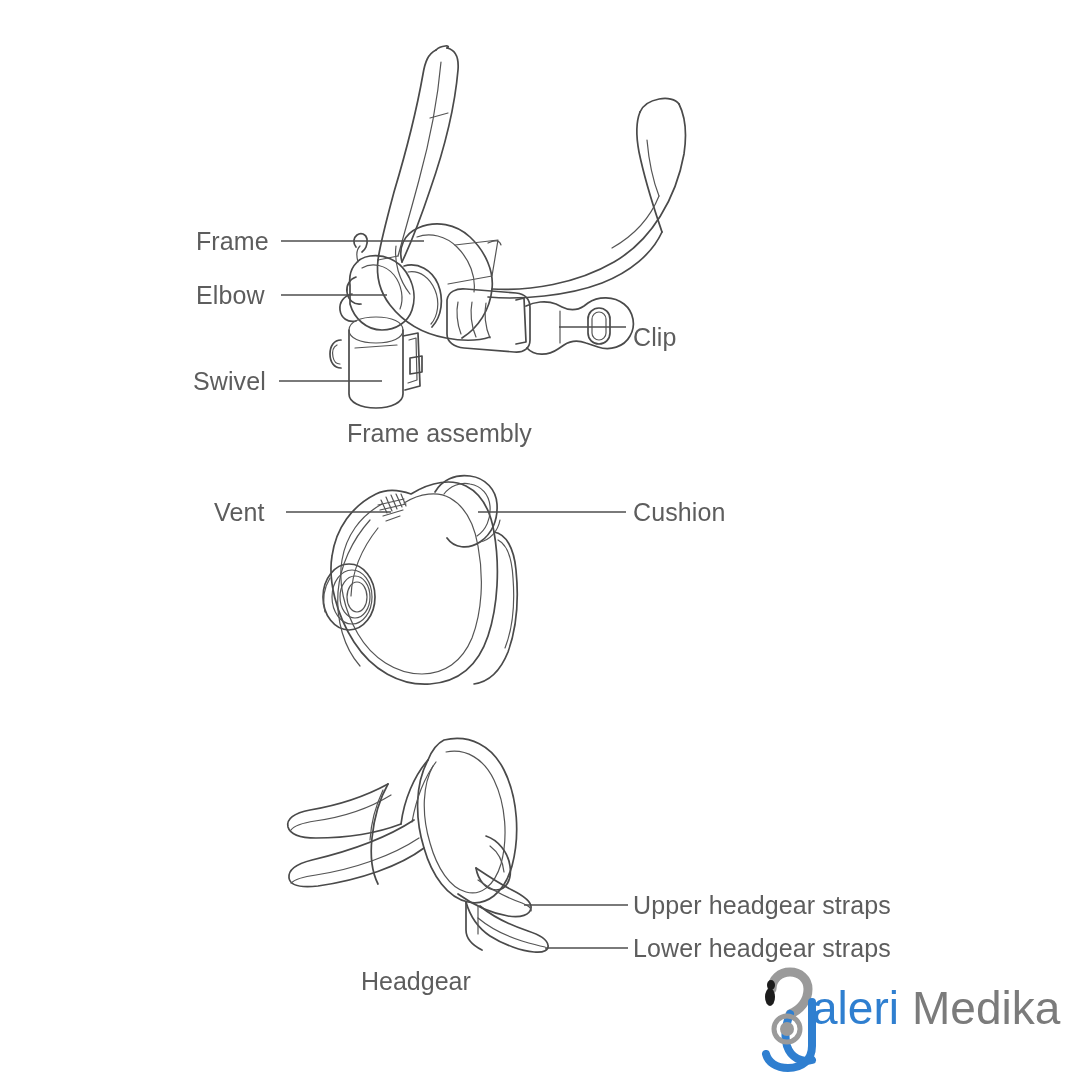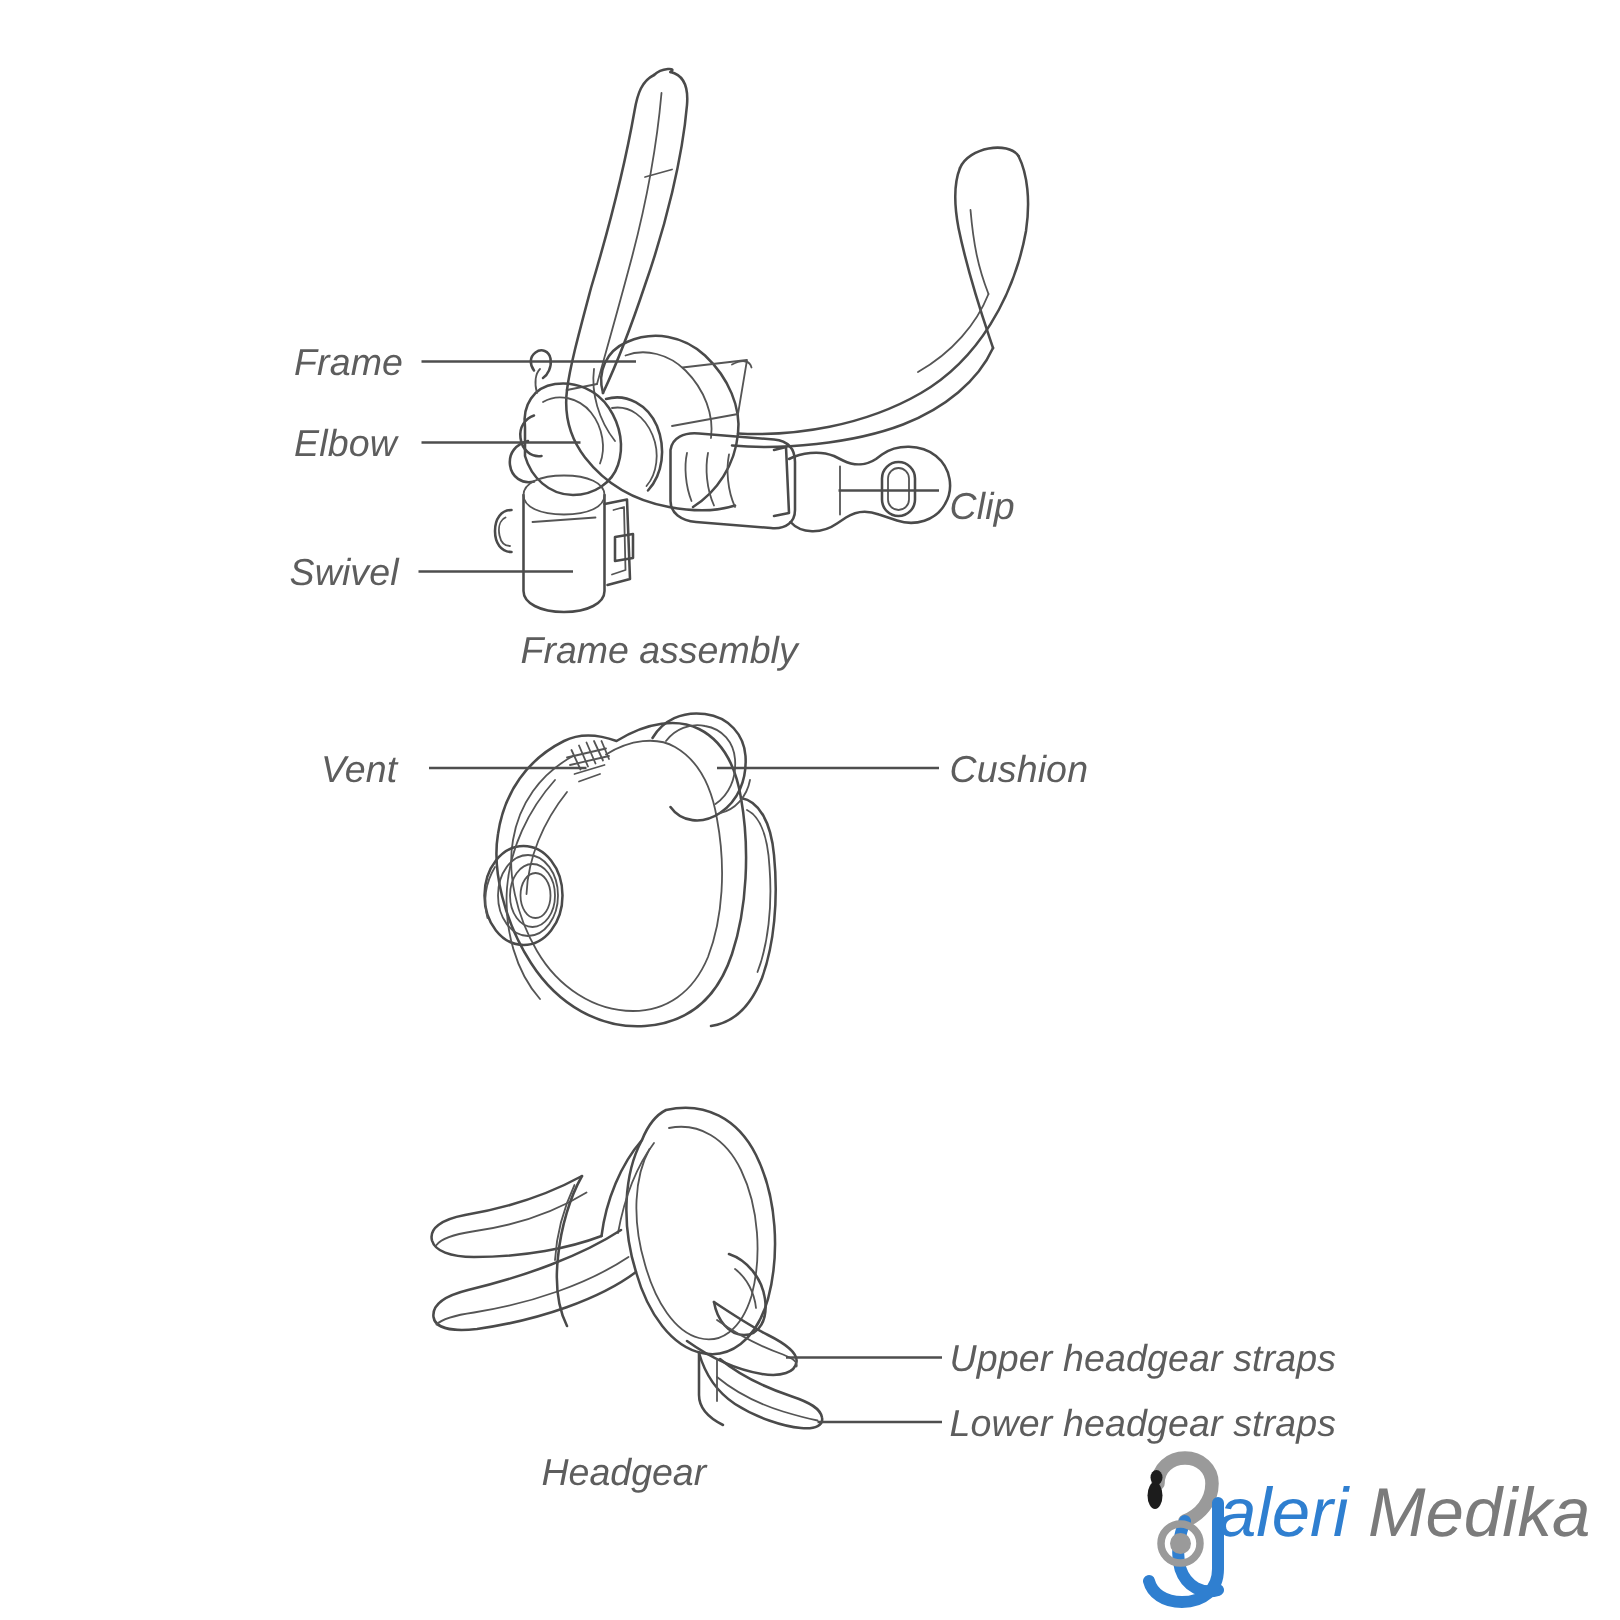--- a/index.html
+++ b/index.html
@@ -10,21 +10,20 @@
   }
   body {
     font-family: "Liberation Sans", sans-serif;
   }
   #page {
     position: relative;
     width: 1080px;
     height: 1080px;
     background: #ffffff;
     overflow: hidden;
-    font-style: italic;
   }
   #diagram-svg {
     position: absolute;
     left: 0;
     top: 0;
     width: 1080px;
     height: 1080px;
   }
   .label-text {
     fill: #5d5d5d;

